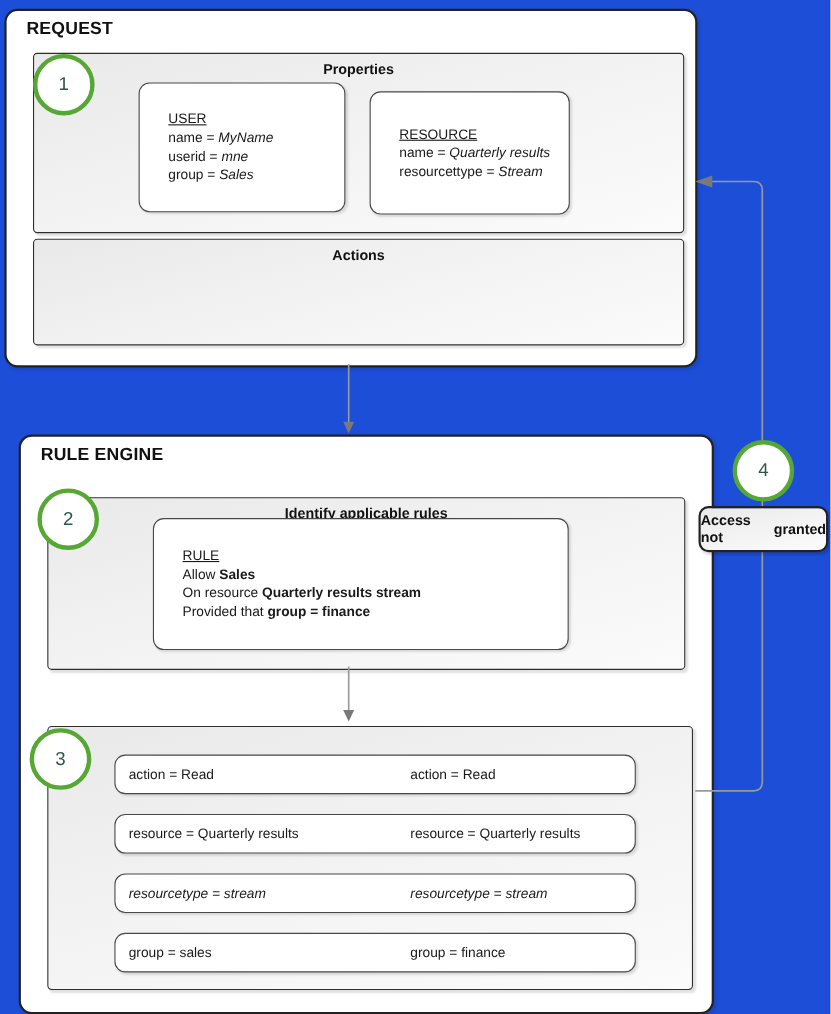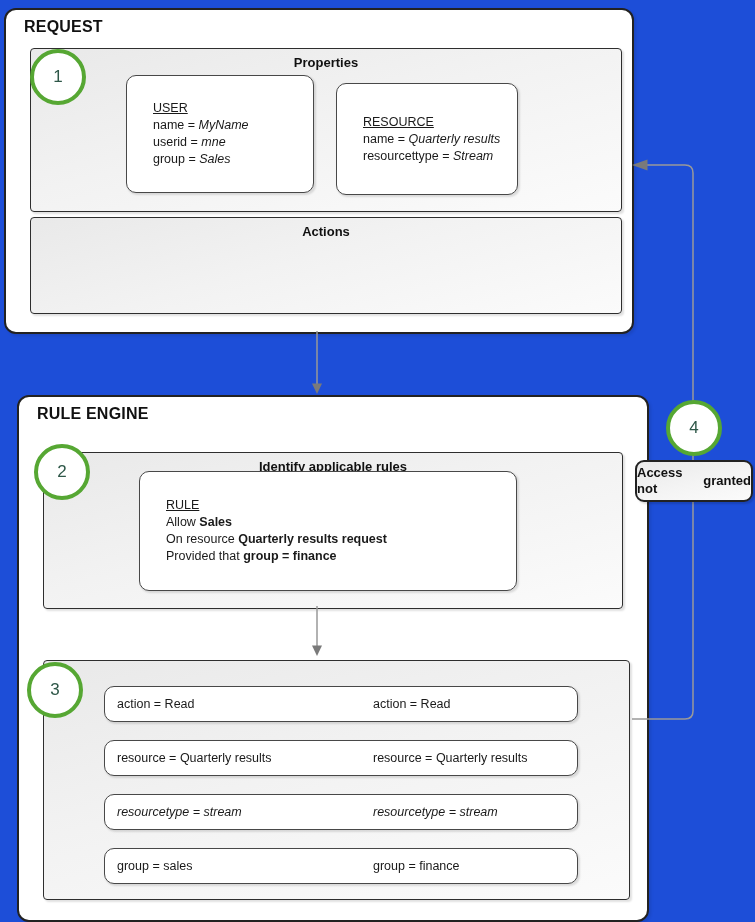--- a/index.html
+++ b/index.html
@@ -106,21 +106,21 @@
 
   <section class="outer-box engine-box">
     <h2 class="section-title">RULE ENGINE</h2>
 
     <div class="gray-box identify-box">
       <div class="group-title">Identify applicable rules</div>
 
       <div class="card rule-card">
         <div class="card-title">RULE</div>
         <div class="card-line"><span>Allow </span><b>Sales</b></div>
-        <div class="card-line"><span>On resource </span><b>Quarterly results request</b></div>
+        <div class="card-line"><span>On resource </span><b>Quarterly results stream</b></div>
         <div class="card-line"><span>Provided that </span><b>group = finance</b></div>
       </div>
     </div>
 
     <div class="gray-box evaluate-box">
 
       <div class="compare-row row-1">
         <span class="cell-left">action = Read</span>
         <span class="cell-right">action = Read</span>
       </div>

